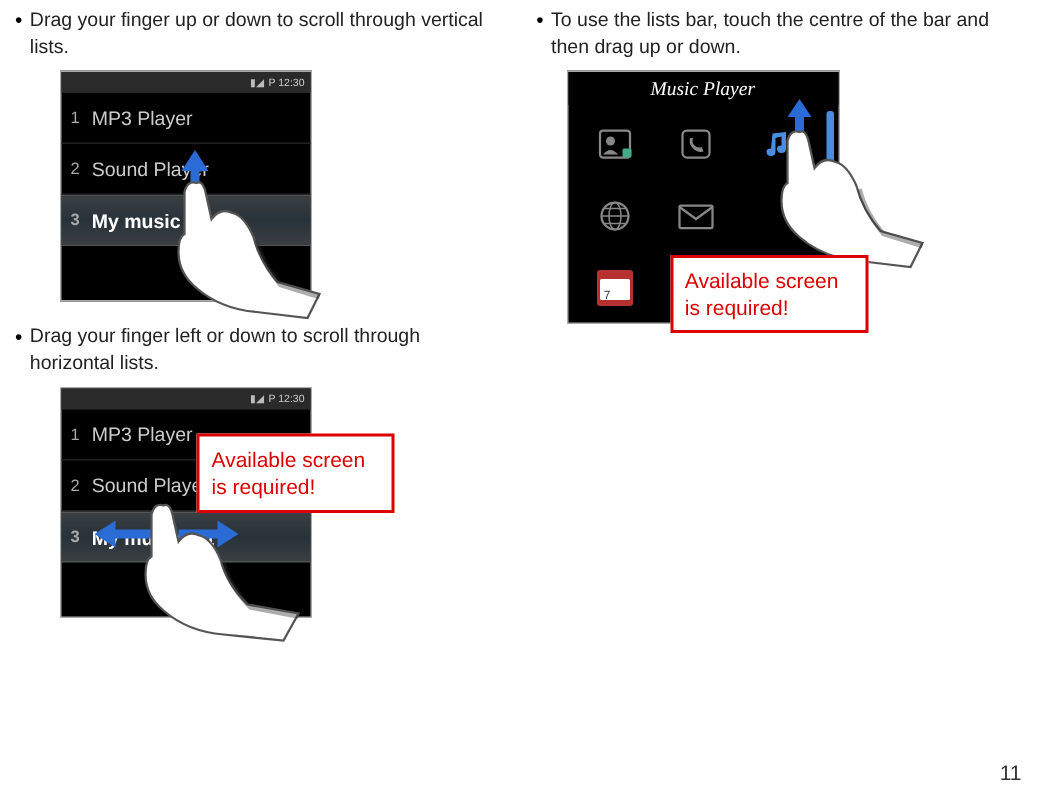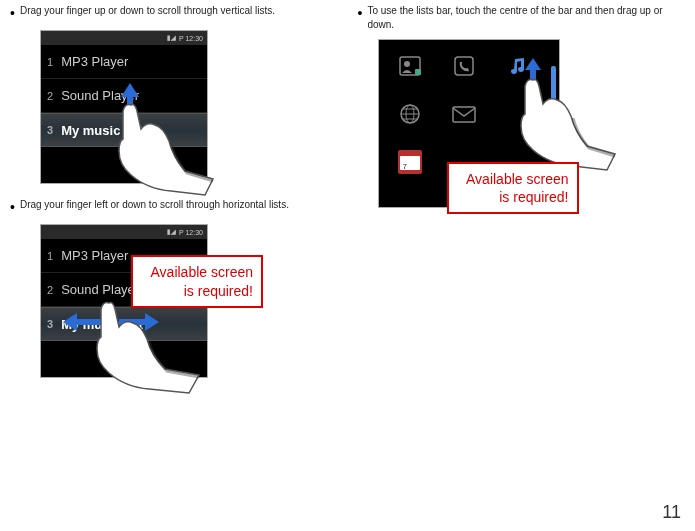--- a/index.html
+++ b/index.html
@@ -26,21 +26,21 @@
     .bullet-item {
       display: flex;
       gap: 5px;
       margin-bottom: 8px;
     }
     .bullet {
       font-size: 14px;
       line-height: 1.3;
     }
     .bullet-text {
-      font-size: 10px;
+      font-size: 13px;
       line-height: 1.35;
       color: #222;
     }
     .phone-screen {
       width: 168px;
       height: 154px;
       background: #000;
       border: 1px solid #aaa;
       margin: 8px 0 14px 30px;
       position: relative;
@@ -150,30 +150,30 @@
     }
     .arrow-h {
       position: absolute;
     }
     .warning-box {
       position: absolute;
       border: 2px solid #dd0000;
       background: #fff;
       color: #dd0000;
       font-size: 14px;
-      text-align: right;
+      text-align: left;
       padding: 6px 8px;
       line-height: 1.3;
       z-index: 10;
     }
     .page-num {
       position: absolute;
       bottom: 8px;
       right: 14px;
-      font-size: 18px;
+      font-size: 14px;
       color: #333;
     }
     .cal-icon {
       width: 24px;
       height: 24px;
       background: #b73030;
       border-radius: 2px;
       position: relative;
       display: flex;
       align-items: flex-end;
@@ -273,20 +273,21 @@
 
   </div>
 
   <div class="col">
     <div class="bullet-item">
       <span class="bullet">•</span>
       <span class="bullet-text">To use the lists bar, touch the centre of the bar and then drag up or down.</span>
     </div>
 
     <div class="phone-screen-2">
+      <div class="titlebar">Music Player</div>
       <div class="grid-icons">
         <div class="app-icon">
           <svg width="24" height="22">
               <rect x="2" y="2" width="20" height="18" rx="2" fill="none" stroke="#888" stroke-width="1.5"></rect>
               <circle cx="9" cy="9" r="3" fill="#888"></circle>
               <path d="M4 18 Q9 12 14 18" fill="#888"></path>
               <rect x="17" y="14" width="6" height="6" fill="#4a8" rx="1"></rect>
             </svg>
         </div>
         <div class="app-icon">

